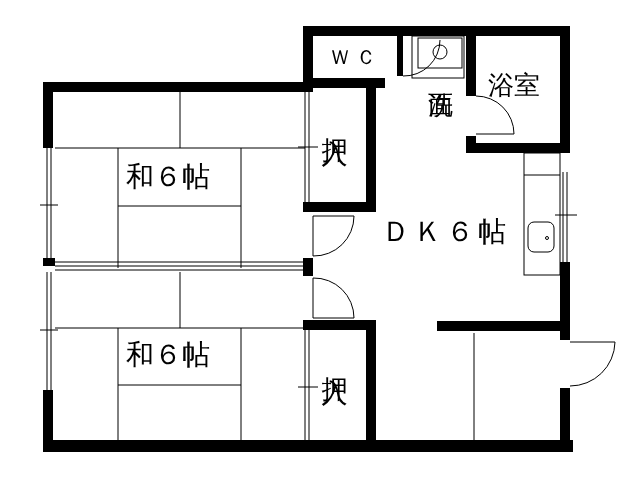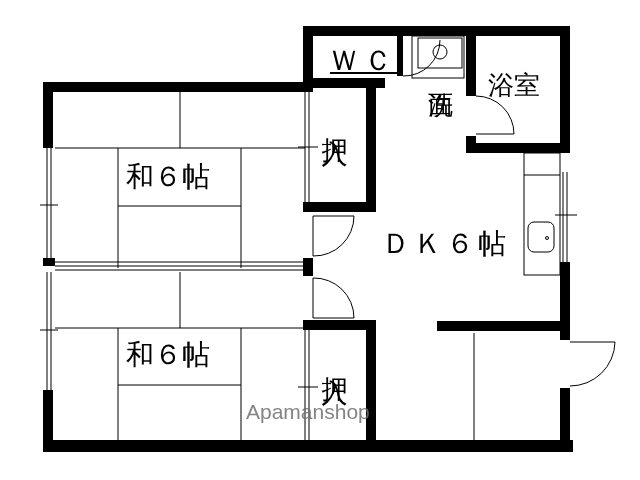--- a/index.html
+++ b/index.html
@@ -109,23 +109,22 @@
     </g>
 
     <g stroke="#000" stroke-width="1" fill="none">
       <rect x="524" y="153" width="36" height="122"></rect>
       <line x1="524" y1="175" x2="560" y2="175"></line>
       <rect x="528" y="222" width="26" height="30" rx="6"></rect>
       <circle cx="547" cy="238" r="1.5"></circle>
     </g>
   </svg>
 
-  <div class="lbl" style="left:330px; top:47px; font-size:28px; letter-spacing:6px;text-decoration:underline;">ＷＣ</div>
+  <div class="lbl" style="left:330px; top:47px; font-size:20px; letter-spacing:6px;">ＷＣ</div>
   <div class="lbl lbl-v" style="left:428px; top:72px; font-size:25px;">洗面</div>
   <div class="lbl" style="left:488px; top:72px;">浴室</div>
   <div class="lbl lbl-v" style="left:322px; top:117px; font-size:26px;">押入</div>
   <div class="lbl" style="left:126px; top:163px; font-size:28px;">和６帖</div>
-  <div class="lbl" style="left:382px; top:230px; font-size:28px; letter-spacing:4px;">ＤＫ６帖</div>
+  <div class="lbl" style="left:382px; top:218px; font-size:28px; letter-spacing:4px;">ＤＫ６帖</div>
   <div class="lbl" style="left:126px; top:341px; font-size:28px;">和６帖</div>
   <div class="lbl lbl-v" style="left:322px; top:356px; font-size:26px;">押入</div>
 
-  <div class="wm">Apamanshop</div>
 </div>
 
 </body></html>

